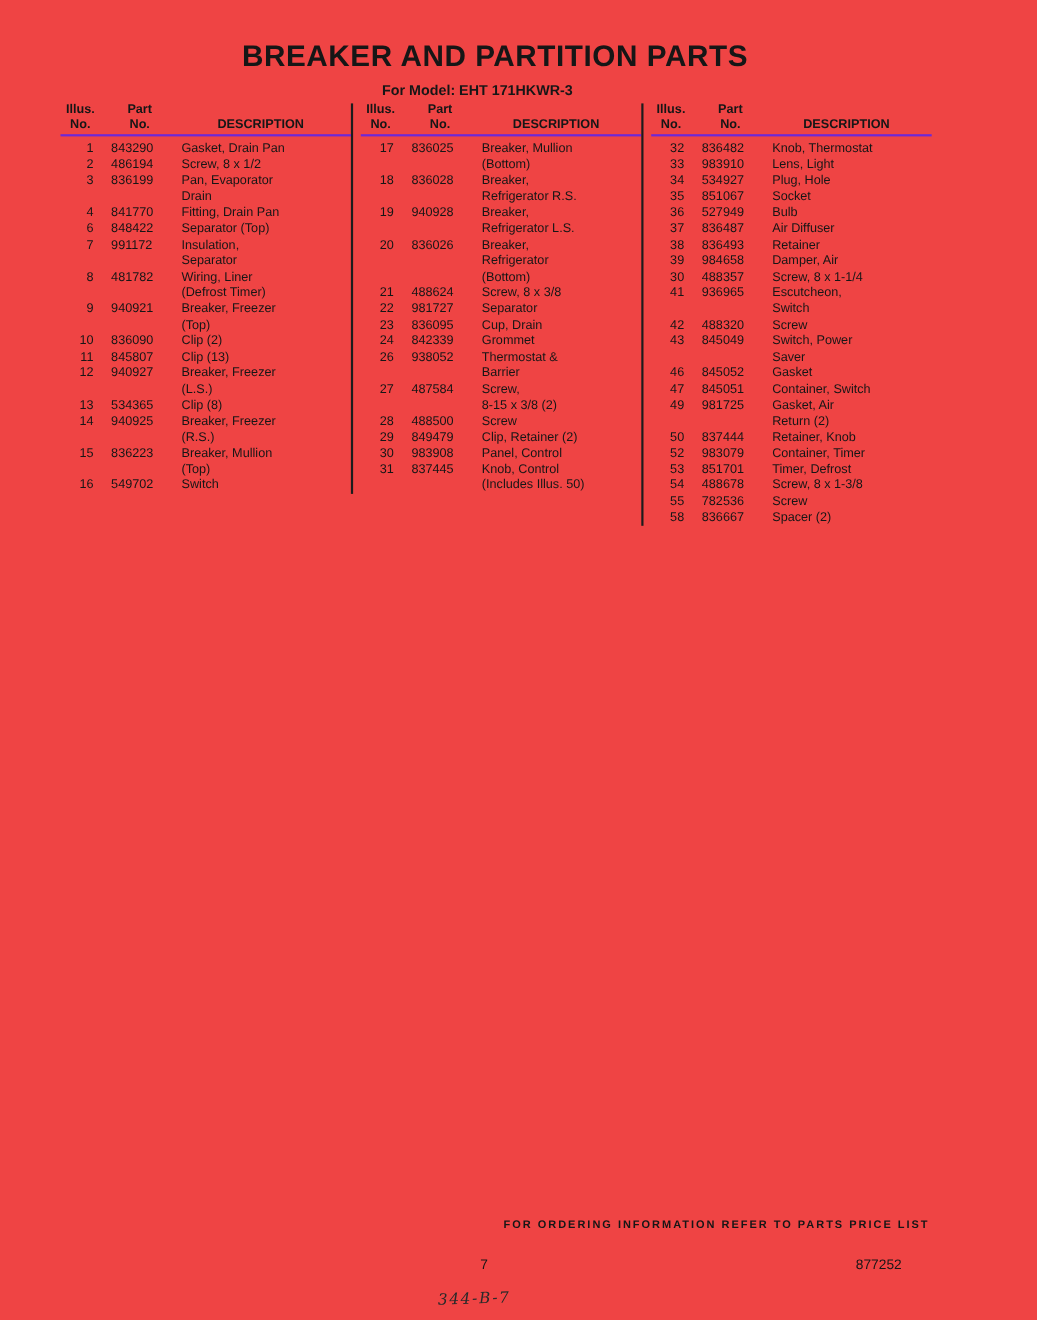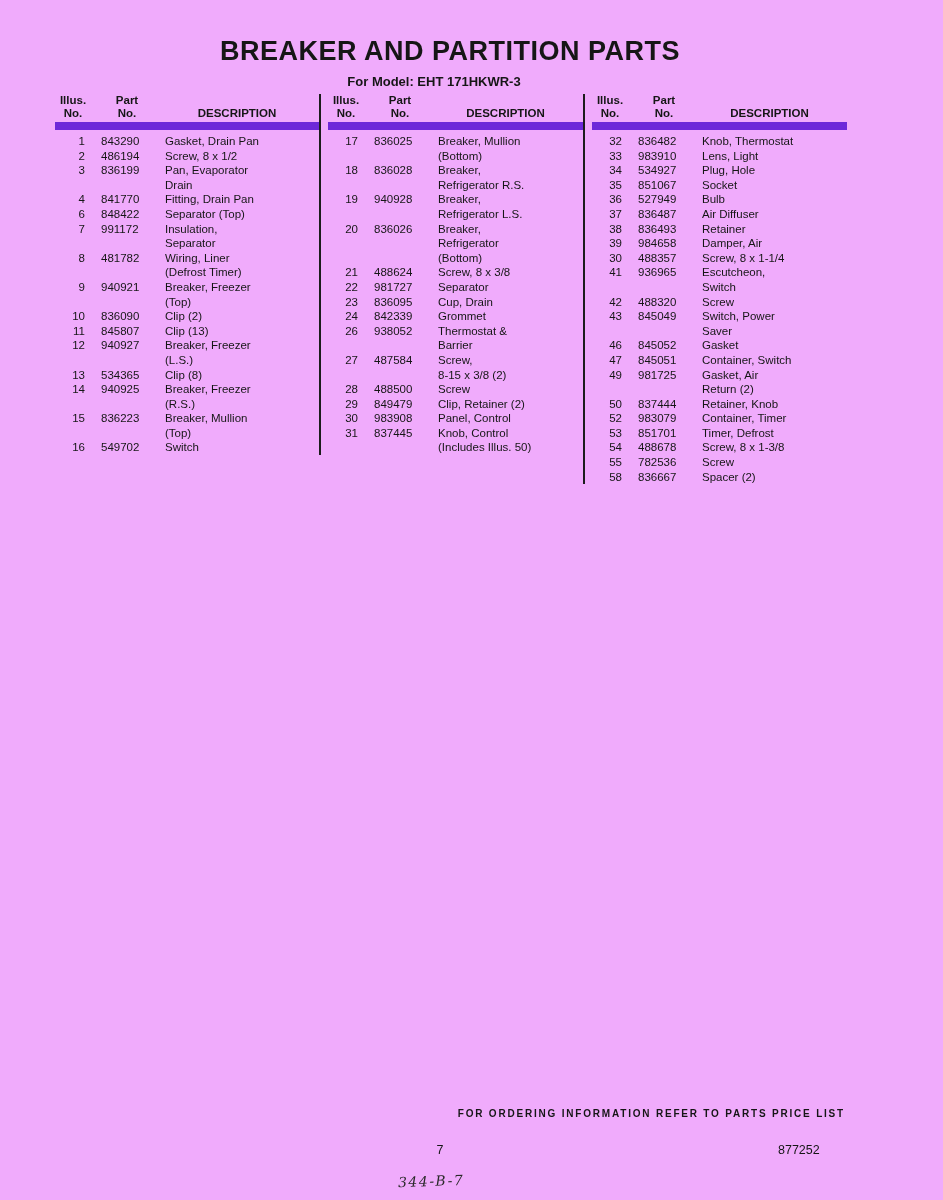--- a/index.html
+++ b/index.html
@@ -1,21 +1,21 @@
 <!DOCTYPE html>
 <html><head>
 <meta charset="utf-8">
 <style>
   * { margin: 0; padding: 0; box-sizing: border-box; }
   html, body { background: #ffffff; }
   .page {
     position: relative;
     width: 943px;
     height: 1200px;
-    background: #f0abfc;
+    background: #ef4444;
     font-family: "Liberation Sans", sans-serif;
     color: #161616;
     overflow: hidden;
   }
   .title {
     position: absolute;
     top: 36px; left: 55px; width: 790px;
     text-align: center;
     font-size: 27px;
     font-weight: bold;
@@ -32,21 +32,21 @@
     position: absolute;
     top: 94px; left: 55px; width: 792px;
     display: flex;
     align-items: flex-start;
   }
   .col { width: 264px; }
   .col.divided { border-left: 2px solid #1c1c1c; padding-left: 7px; }
   .col-header {
     display: flex;
     align-items: flex-end;
-    border-bottom: 8px solid #6d28d9;
+    border-bottom: 2px solid #6d28d9;
     padding-bottom: 2px;
     font-weight: bold;
     font-size: 11.5px;
     line-height: 13px;
   }
   .h-illus { width: 36px; white-space: pre-line; text-align: center; }
   .h-part  { width: 56px; margin-left: 8px; white-space: pre-line; text-align: center; }
   .h-desc  { flex: 1; text-align: center; }
   .rows { margin-top: 4px; }
   .row { display: flex; font-size: 11.5px; line-height: 14.6px; }

